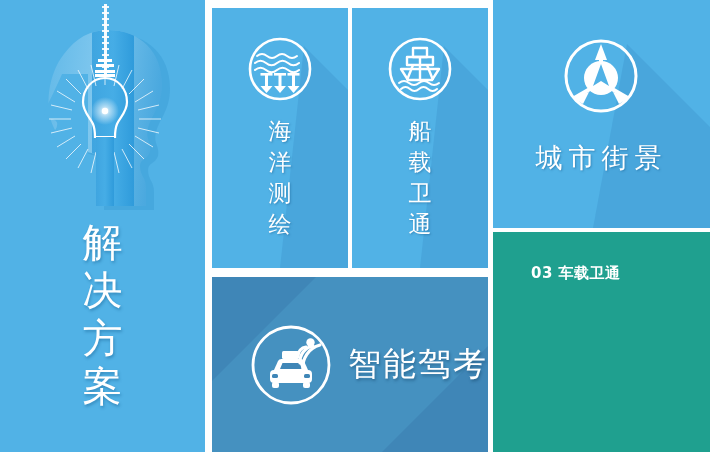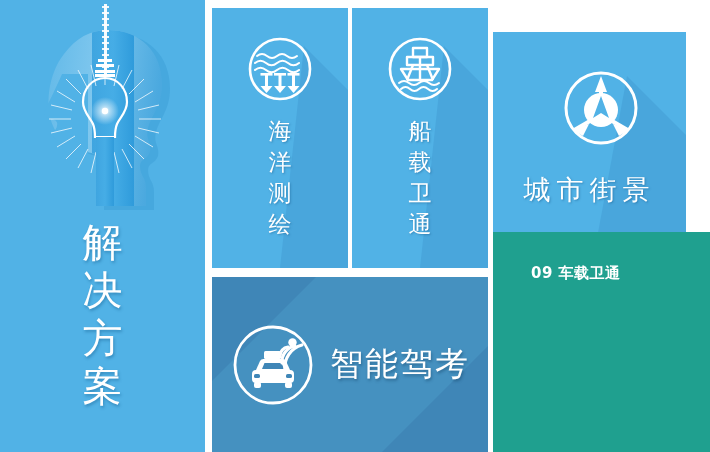--- a/index.html
+++ b/index.html
@@ -16,38 +16,38 @@
   #hero .vtext{position:absolute;left:0;top:218px;width:205px;
       text-align:center;color:#ffffff;font-size:40px;line-height:48px;
       letter-spacing:0;font-weight:400;
       text-shadow:1px 2px 3px rgba(20,90,140,.45);}
   #hero .vtext span{display:block;}
 
   
   .tile{background:#51b2e6;}
   #tile-ocean{left:212px;top:8px;width:136px;height:260px;}
   #tile-ship{left:352px;top:8px;width:136px;height:260px;}
-  #tile-street{left:493px;top:0px;width:193px;height:228px;margin-top:32px;}
+  #tile-street{left:493px;top:0px;width:217px;height:228px;}
 
   .shadow-dr{position:absolute;inset:0;pointer-events:none;}
   .icon-circle{position:absolute;}
   .icon-circle svg{display:block;overflow:visible;}
 
   .tile-label-v{position:absolute;width:100%;text-align:center;color:#ffffff;
       font-size:23px;line-height:31px;font-weight:400;
       text-shadow:1px 1px 2px rgba(25,95,145,.5);}
   .tile-label-v span{display:block;}
   .tile-label-h{position:absolute;width:100%;text-align:center;color:#ffffff;
       font-size:27px;letter-spacing:6px;font-weight:400;
       text-shadow:1px 1px 2px rgba(25,95,145,.5);}
 
   
   #tile-drive{left:212px;top:277px;width:276px;height:175px;background:#3f86b7;}
   #tile-drive .row{position:absolute;left:0;top:0;width:100%;height:100%;
-      display:flex;align-items:center;justify-content:center;gap:14px;}
+      display:flex;align-items:center;justify-content:center;gap:14px;padding-left:18px;}
   #tile-drive .dlabel{color:#ffffff;font-size:33px;letter-spacing:2px;
       text-shadow:1px 2px 3px rgba(15,60,95,.45);}
 
   
   #panel-info{left:493px;top:232px;width:217px;height:220px;background:#1fa08f;}
   #panel-info .inner{position:absolute;left:38px;top:32px;right:16px;}
   #panel-info .title{color:#ffffff;font-size:15px;font-weight:700;
       letter-spacing:.5px;margin-bottom:9px;}
   #panel-info .body{color:#ffffff;font-size:13.5px;line-height:20px;
       font-weight:700;letter-spacing:.2px;width:172px;}
@@ -287,17 +287,17 @@
           </g>
           <circle cx="62.5" cy="20.5" r="4.2" fill="#ffffff"></circle>
         </svg>
       </div>
       <div class="dlabel">智能驾考</div>
     </div>
   </div>
 
   <div class="panel" id="panel-info">
     <div class="inner">
-      <div class="title">09 车载卫通</div>
+      <div class="title">03 车载卫通</div>
     </div>
   </div>
 
 </div>
 
 </body></html>

